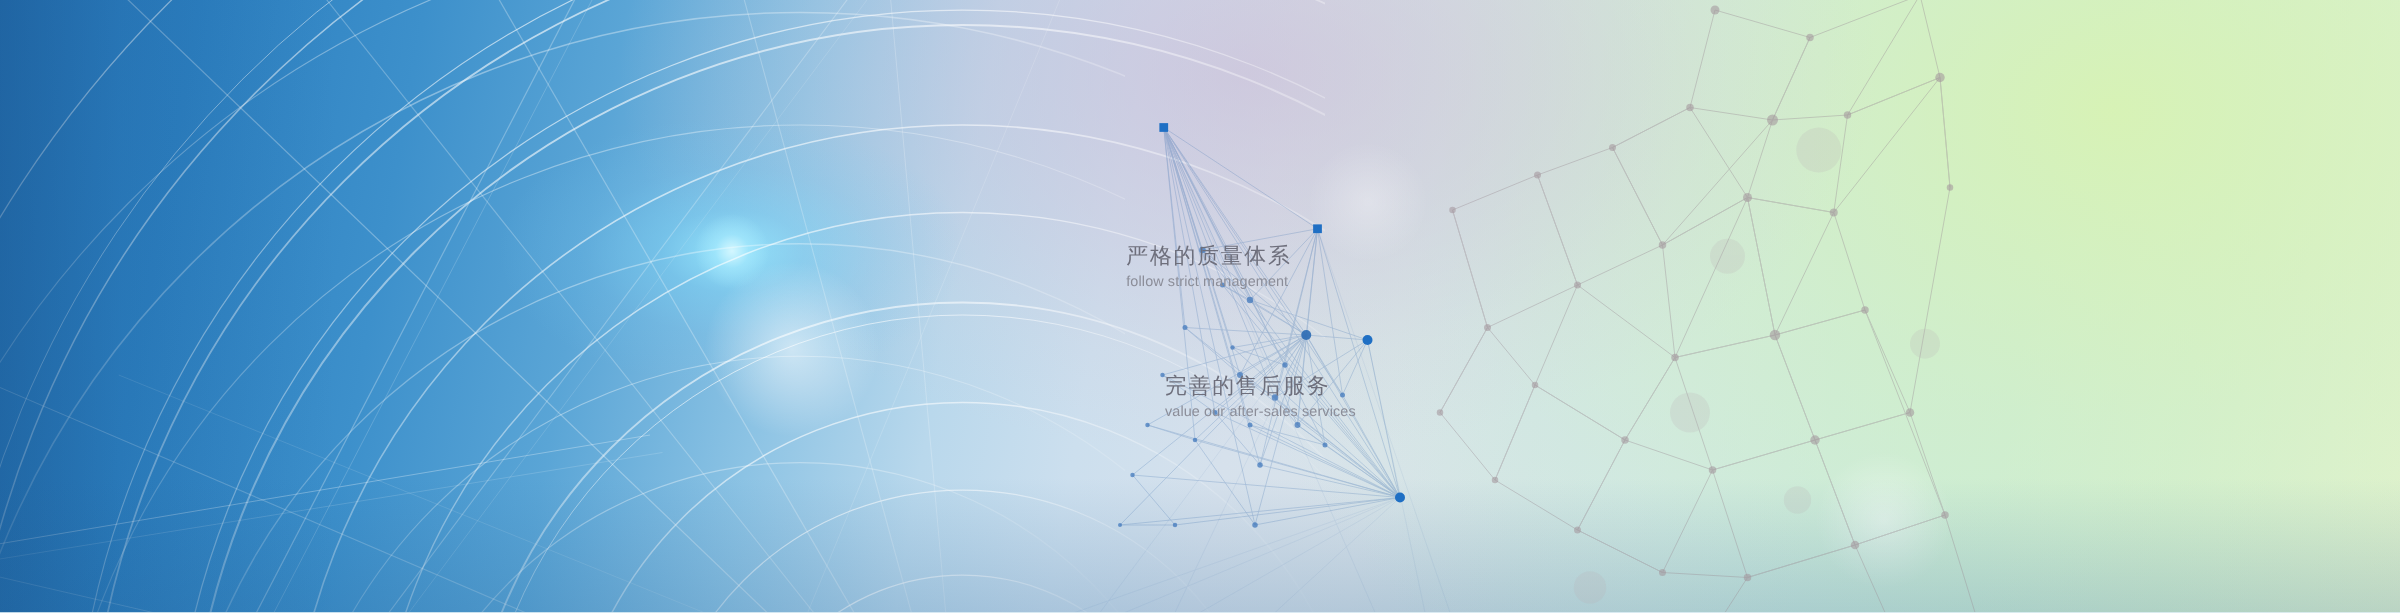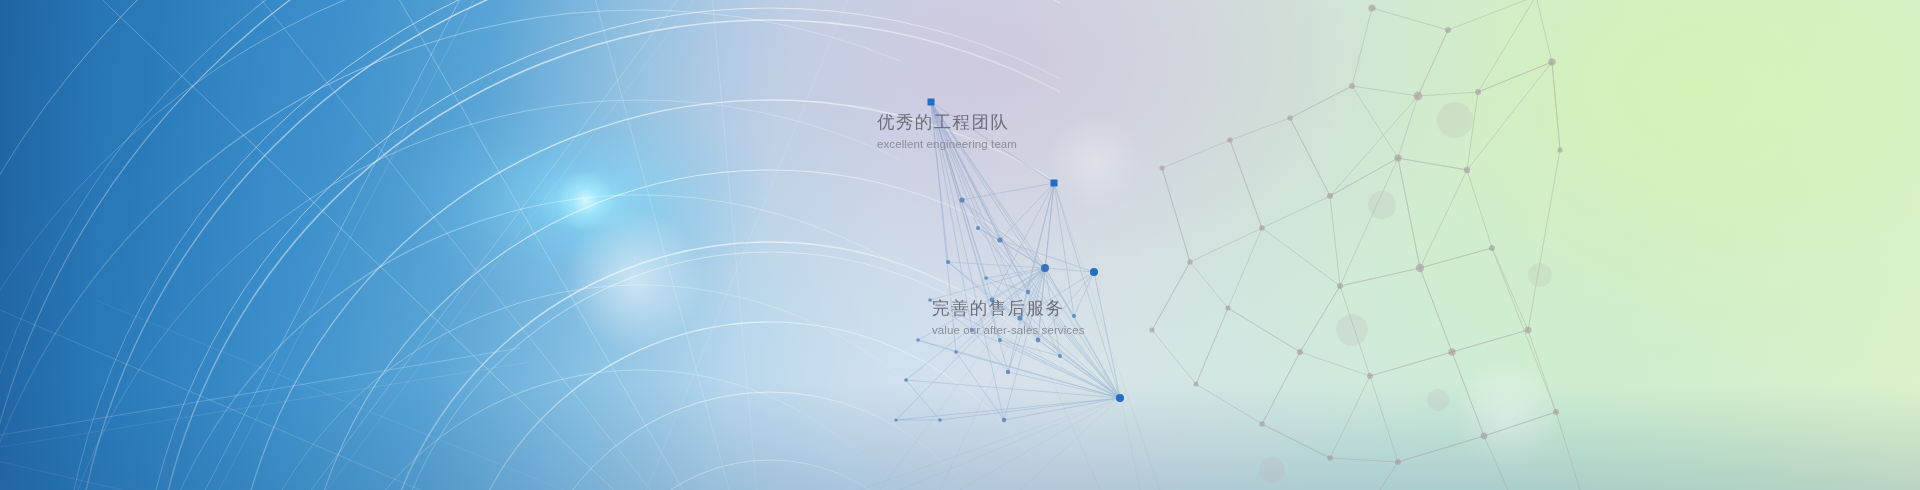--- a/index.html
+++ b/index.html
@@ -469,24 +469,24 @@
     <g fill="#1f6fc4">
       <rect x="927.5" y="98.5" width="7" height="7"></rect>
       <rect x="1050.5" y="179.5" width="7" height="7"></rect>
       <circle cx="1094" cy="272" r="4.0"></circle>
       <circle cx="1120" cy="398" r="4.0"></circle>
     </g>
   </svg>
 
 
 
-  <div class="feature" id="feature-1">
-    <div class="feature-cn">优秀的工程团队</div>
-    <div class="feature-en">excellent engineering team</div>
+
+  <div class="feature" id="feature-2">
+    <div class="feature-cn">严格的质量体系</div>
+    <div class="feature-en">follow strict management</div>
   </div>
-
 
   <div class="feature" id="feature-3">
     <div class="feature-cn">完善的售后服务</div>
     <div class="feature-en">value our after-sales services</div>
   </div>
 
 </div>
 
 </body></html>

